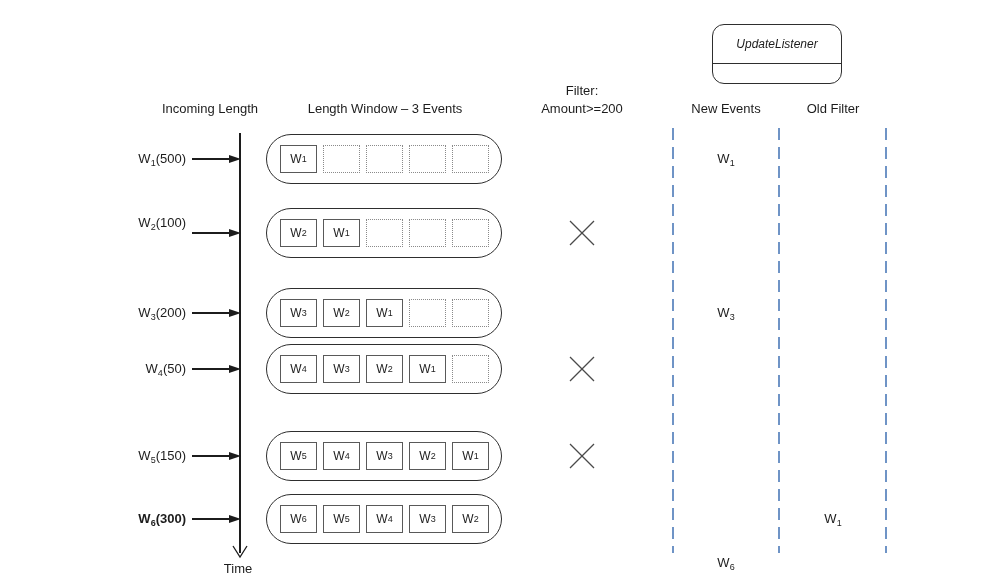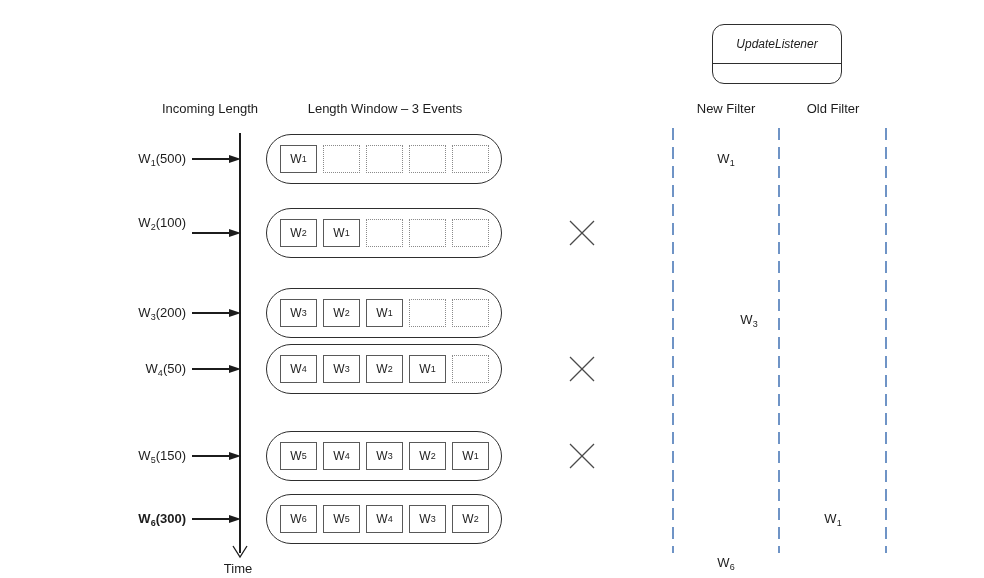--- a/index.html
+++ b/index.html
@@ -51,21 +51,25 @@
   .x-mark line { stroke:#4a4a4a; stroke-width:1.2; }
   .col-label { position:absolute; transform:translate(-50%,-50%); font-size:13px; white-space:nowrap; }
 </style>
 </head>
 <body>
 
 <div class="canvas">
 
   <div class="hdr" style="left:210px;top:108px">Incoming Length</div>
   <div class="hdr" style="left:385px;top:108px">Length Window – 3 Events</div>
-  <div class="hdr" style="left:726px;top:108px">New Filter</div>
+  <div class="hdr filter-hdr" style="left:582px;top:82px">
+    <div>Filter:</div>
+    <div>Amount&gt;=200</div>
+  </div>
+  <div class="hdr" style="left:726px;top:108px">New Events</div>
   <div class="hdr" style="left:833px;top:108px">Old Filter</div>
 
   <div class="listener-box" style="left:712px;top:24px;width:130px;height:60px">
     <div class="listener-label">UpdateListener</div>
     <div class="listener-divider"></div>
   </div>
 
   <div class="timeline-line" style="left:239px;top:133px;width:1.5px;height:420px"></div>
   <svg class="time-arrow" width="16" height="14" style="left:232px;top:545px">
     <polyline points="1,1 8,12 15,1"></polyline>
@@ -110,21 +114,21 @@
         <div class="row-label" style="right: 798px; top: 313px;">W<span class="sb">3</span>(200)</div>
         <div class="arrow-line" style="left: 192px; width: 37px; top: 312.3px;"></div>
         <div class="arrow-head" style="left: 229px; top: 308.5px;"></div>
         <div class="window-box" style="left: 266px; top: 288px;">
           <div class="slot filled">W<span class="sb">3</span></div>
           <div class="slot filled">W<span class="sb">2</span></div>
           <div class="slot filled">W<span class="sb">1</span></div>
           <div class="slot empty"></div>
           <div class="slot empty"></div>
         </div>
-        <div class="col-label" style="left: 726px; top: 320px; margin-left: 23px;">W<span class="sb">3</span></div>
+        <div class="col-label" style="left: 726px; top: 313px;">W<span class="sb">3</span></div>
       </div>
       <div>
         <div class="row-label" style="right: 798px; top: 369px;">W<span class="sb">4</span>(50)</div>
         <div class="arrow-line" style="left: 192px; width: 37px; top: 368.3px;"></div>
         <div class="arrow-head" style="left: 229px; top: 364.5px;"></div>
         <div class="window-box" style="left: 266px; top: 344px;">
           <div class="slot filled">W<span class="sb">4</span></div>
           <div class="slot filled">W<span class="sb">3</span></div>
           <div class="slot filled">W<span class="sb">2</span></div>
           <div class="slot filled">W<span class="sb">1</span></div>

